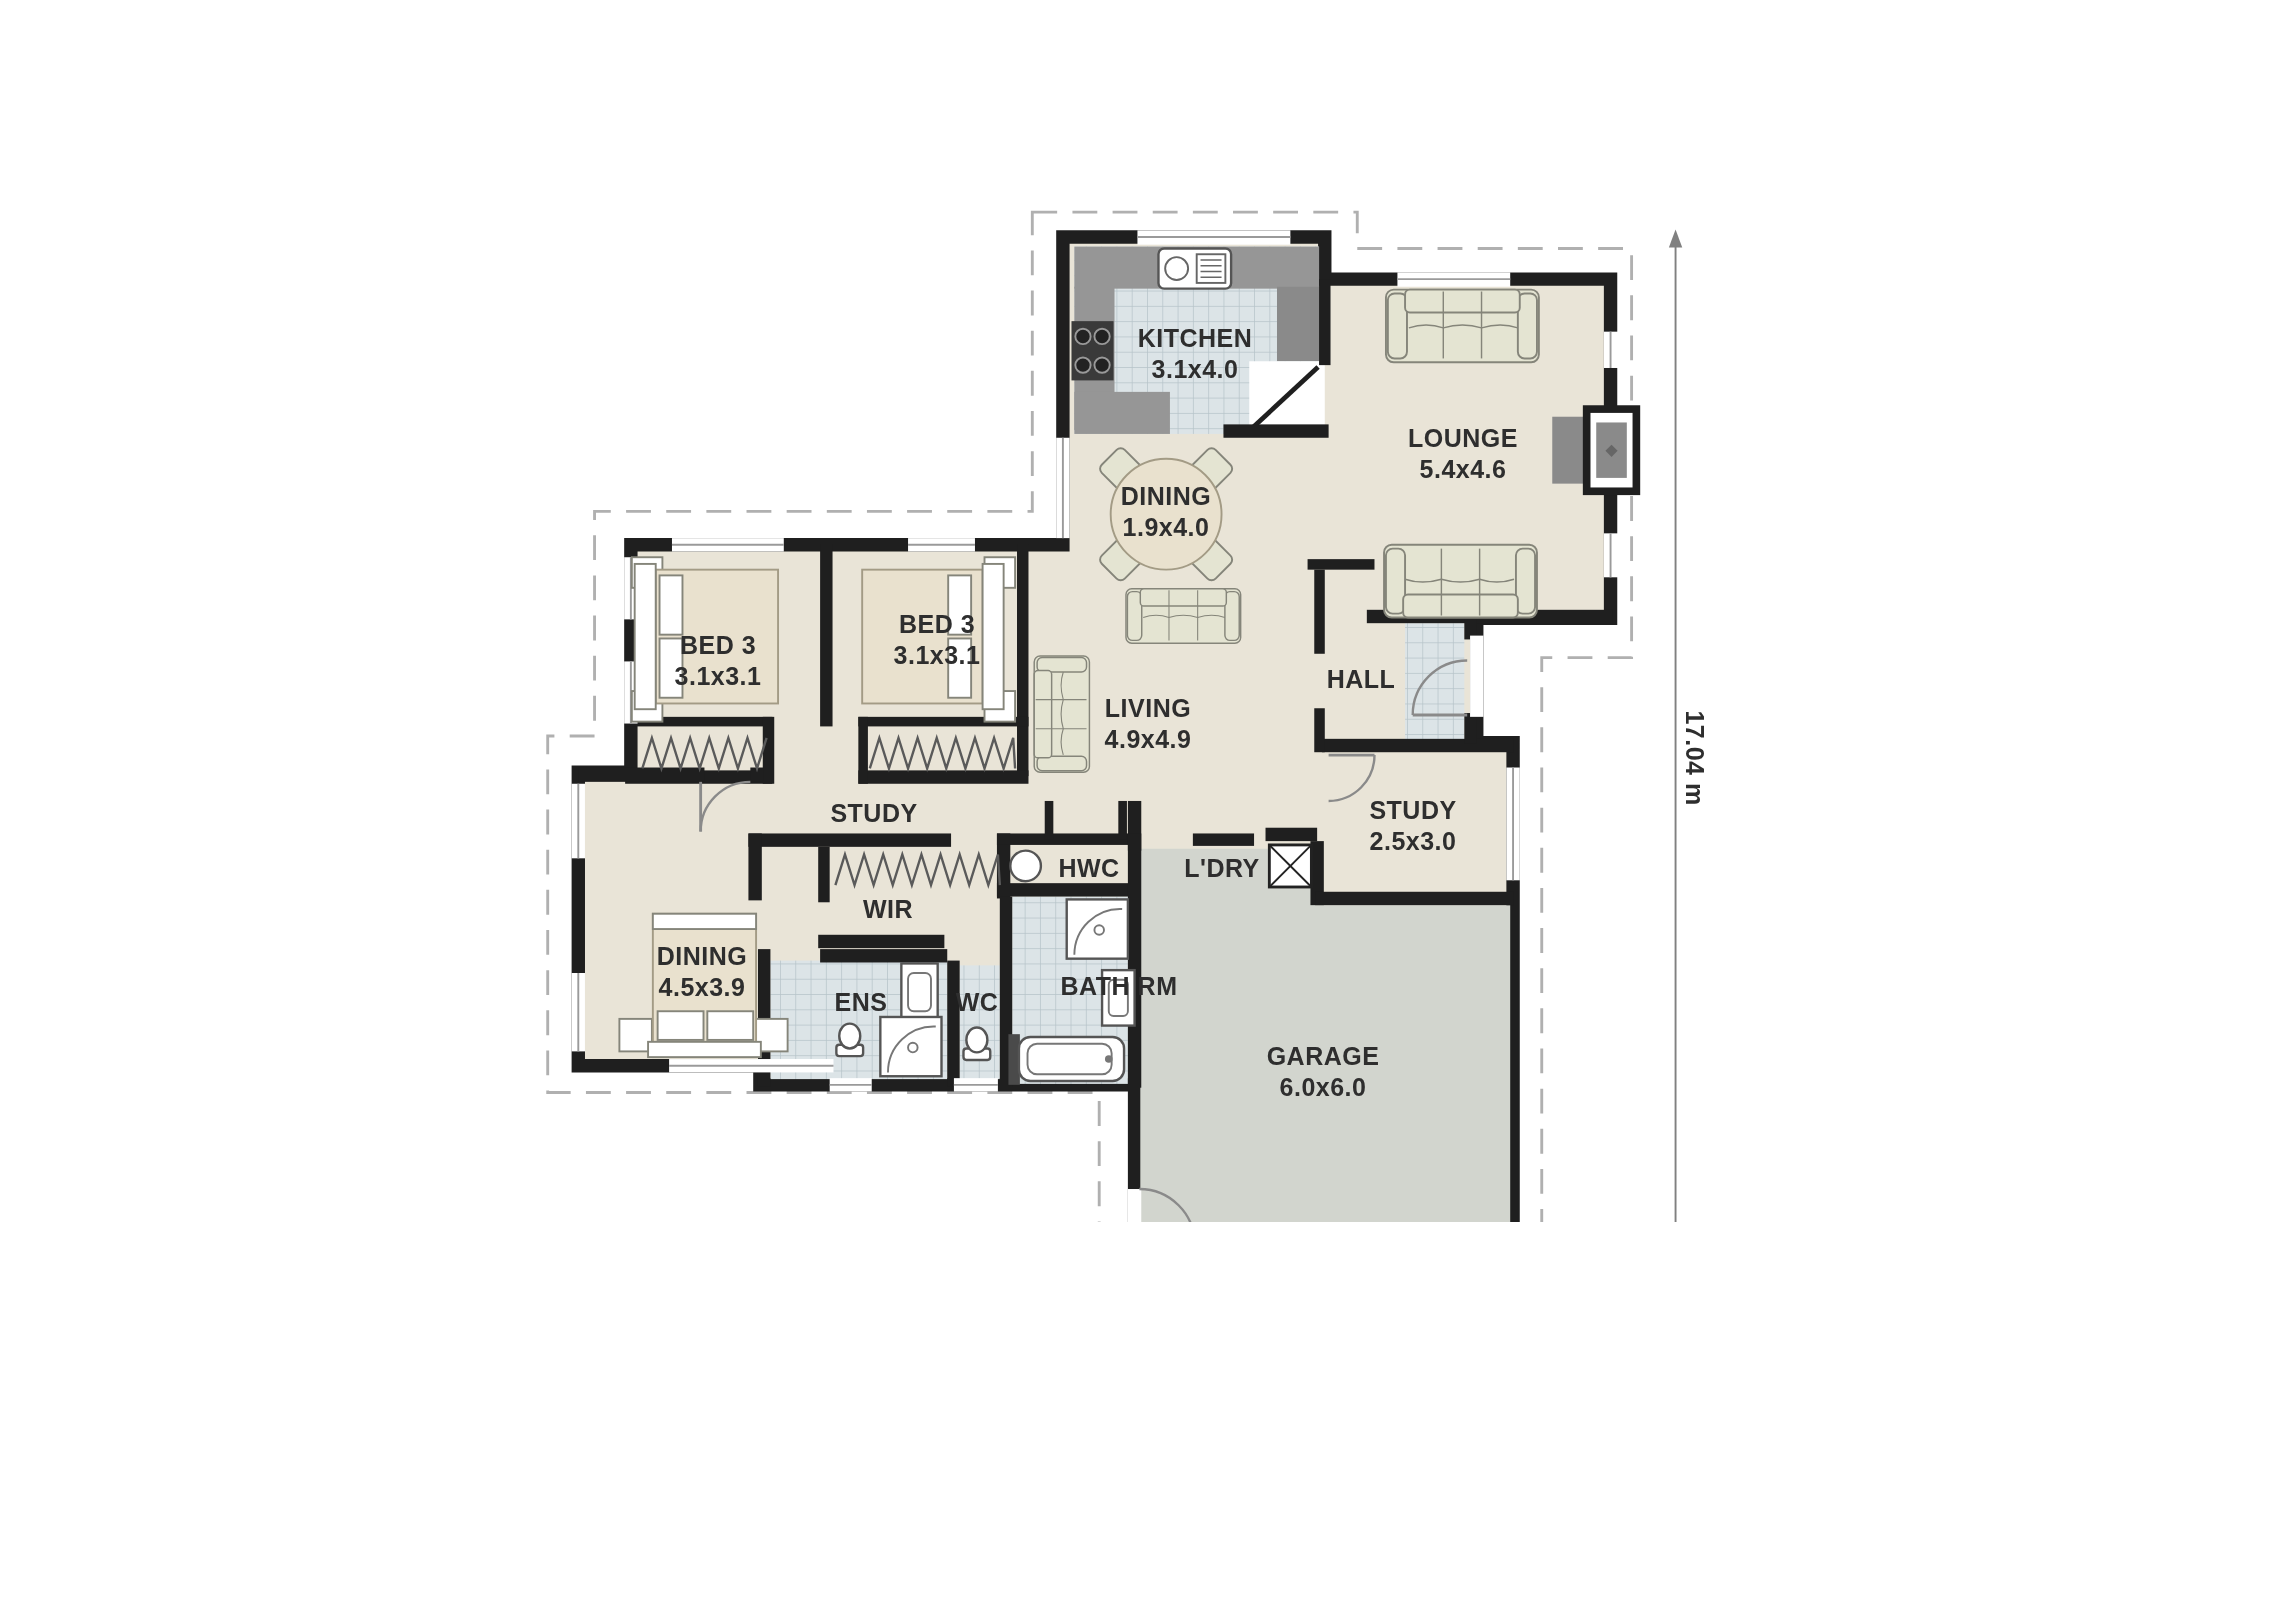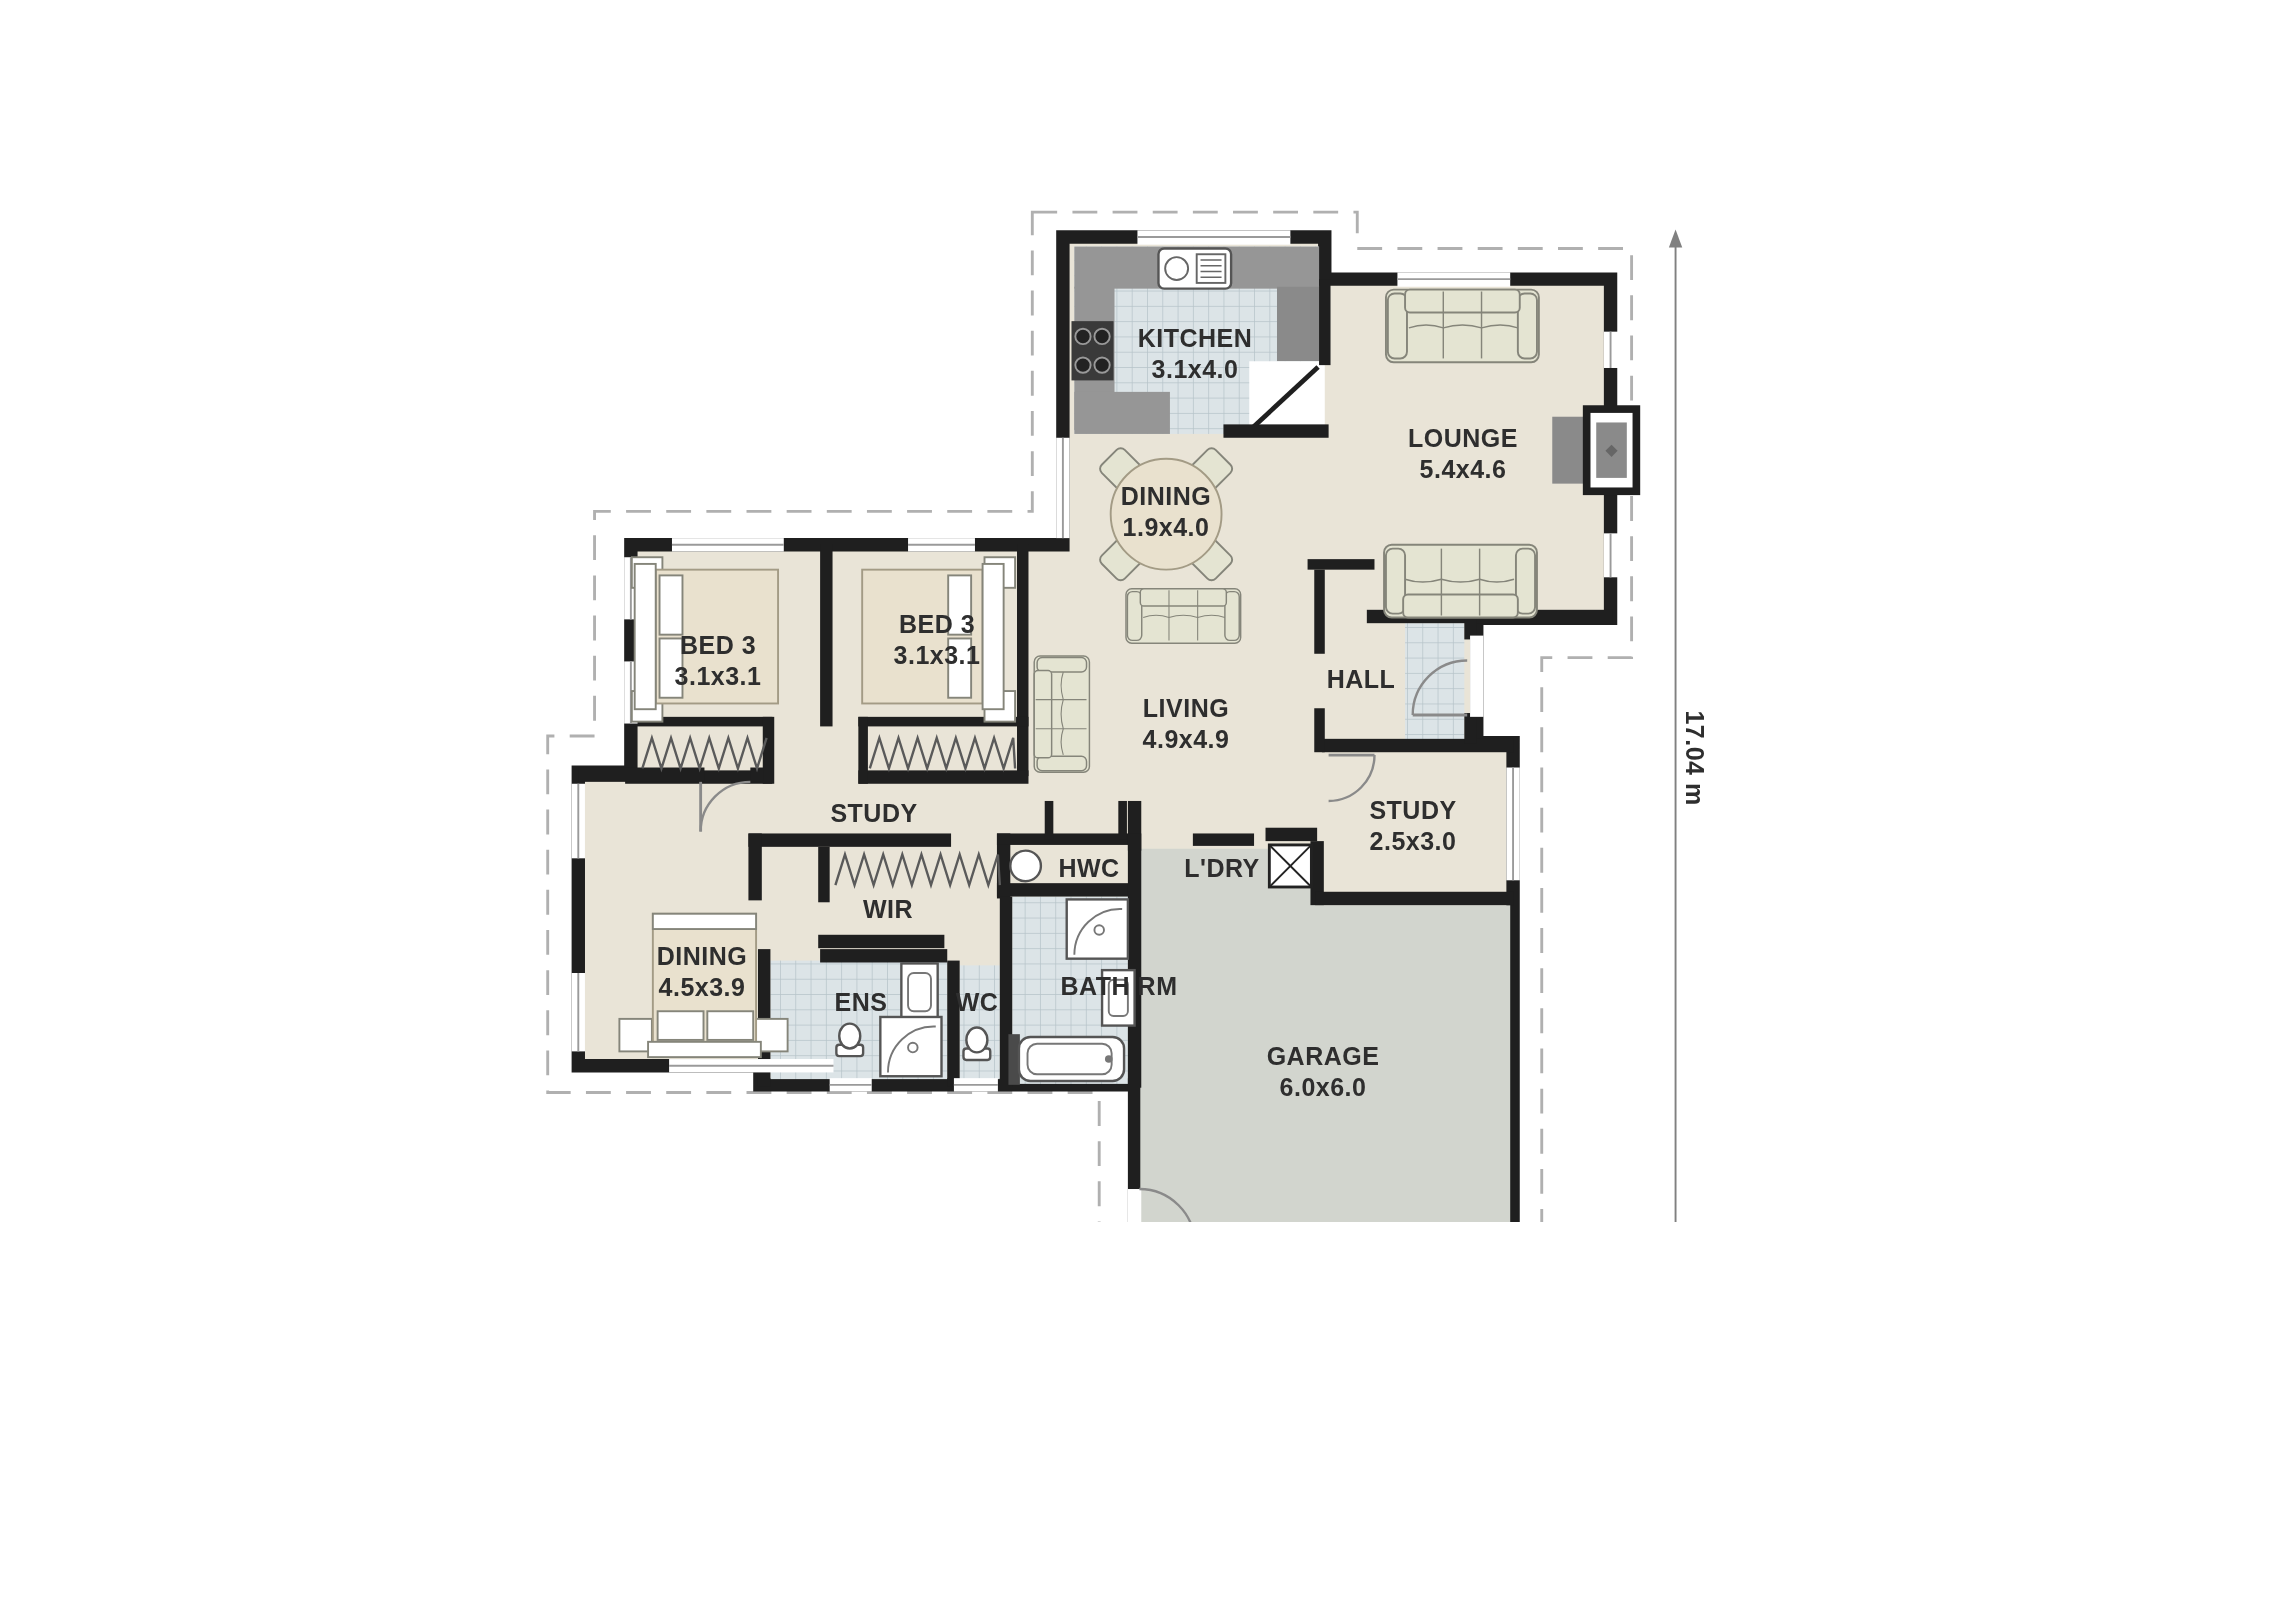--- a/index.html
+++ b/index.html
@@ -335,21 +335,21 @@
   <div>3.1x4.0</div>
 </div>
 <div class="lbl" style="left:1463px;top:454px">
   <div>LOUNGE</div>
   <div>5.4x4.6</div>
 </div>
 <div class="lbl" style="left:1166px;top:512px">
   <div>DINING</div>
   <div>1.9x4.0</div>
 </div>
-<div class="lbl" style="left:1186px;top:724px">
+<div class="lbl" style="left:1148px;top:724px">
   <div>LIVING</div>
   <div>4.9x4.9</div>
 </div>
 <div class="lbl" style="left:1361px;top:679px">
   <div>HALL</div>
 </div>
 <div class="lbl" style="left:1413px;top:826px">
   <div>STUDY</div>
   <div>2.5x3.0</div>
 </div>

